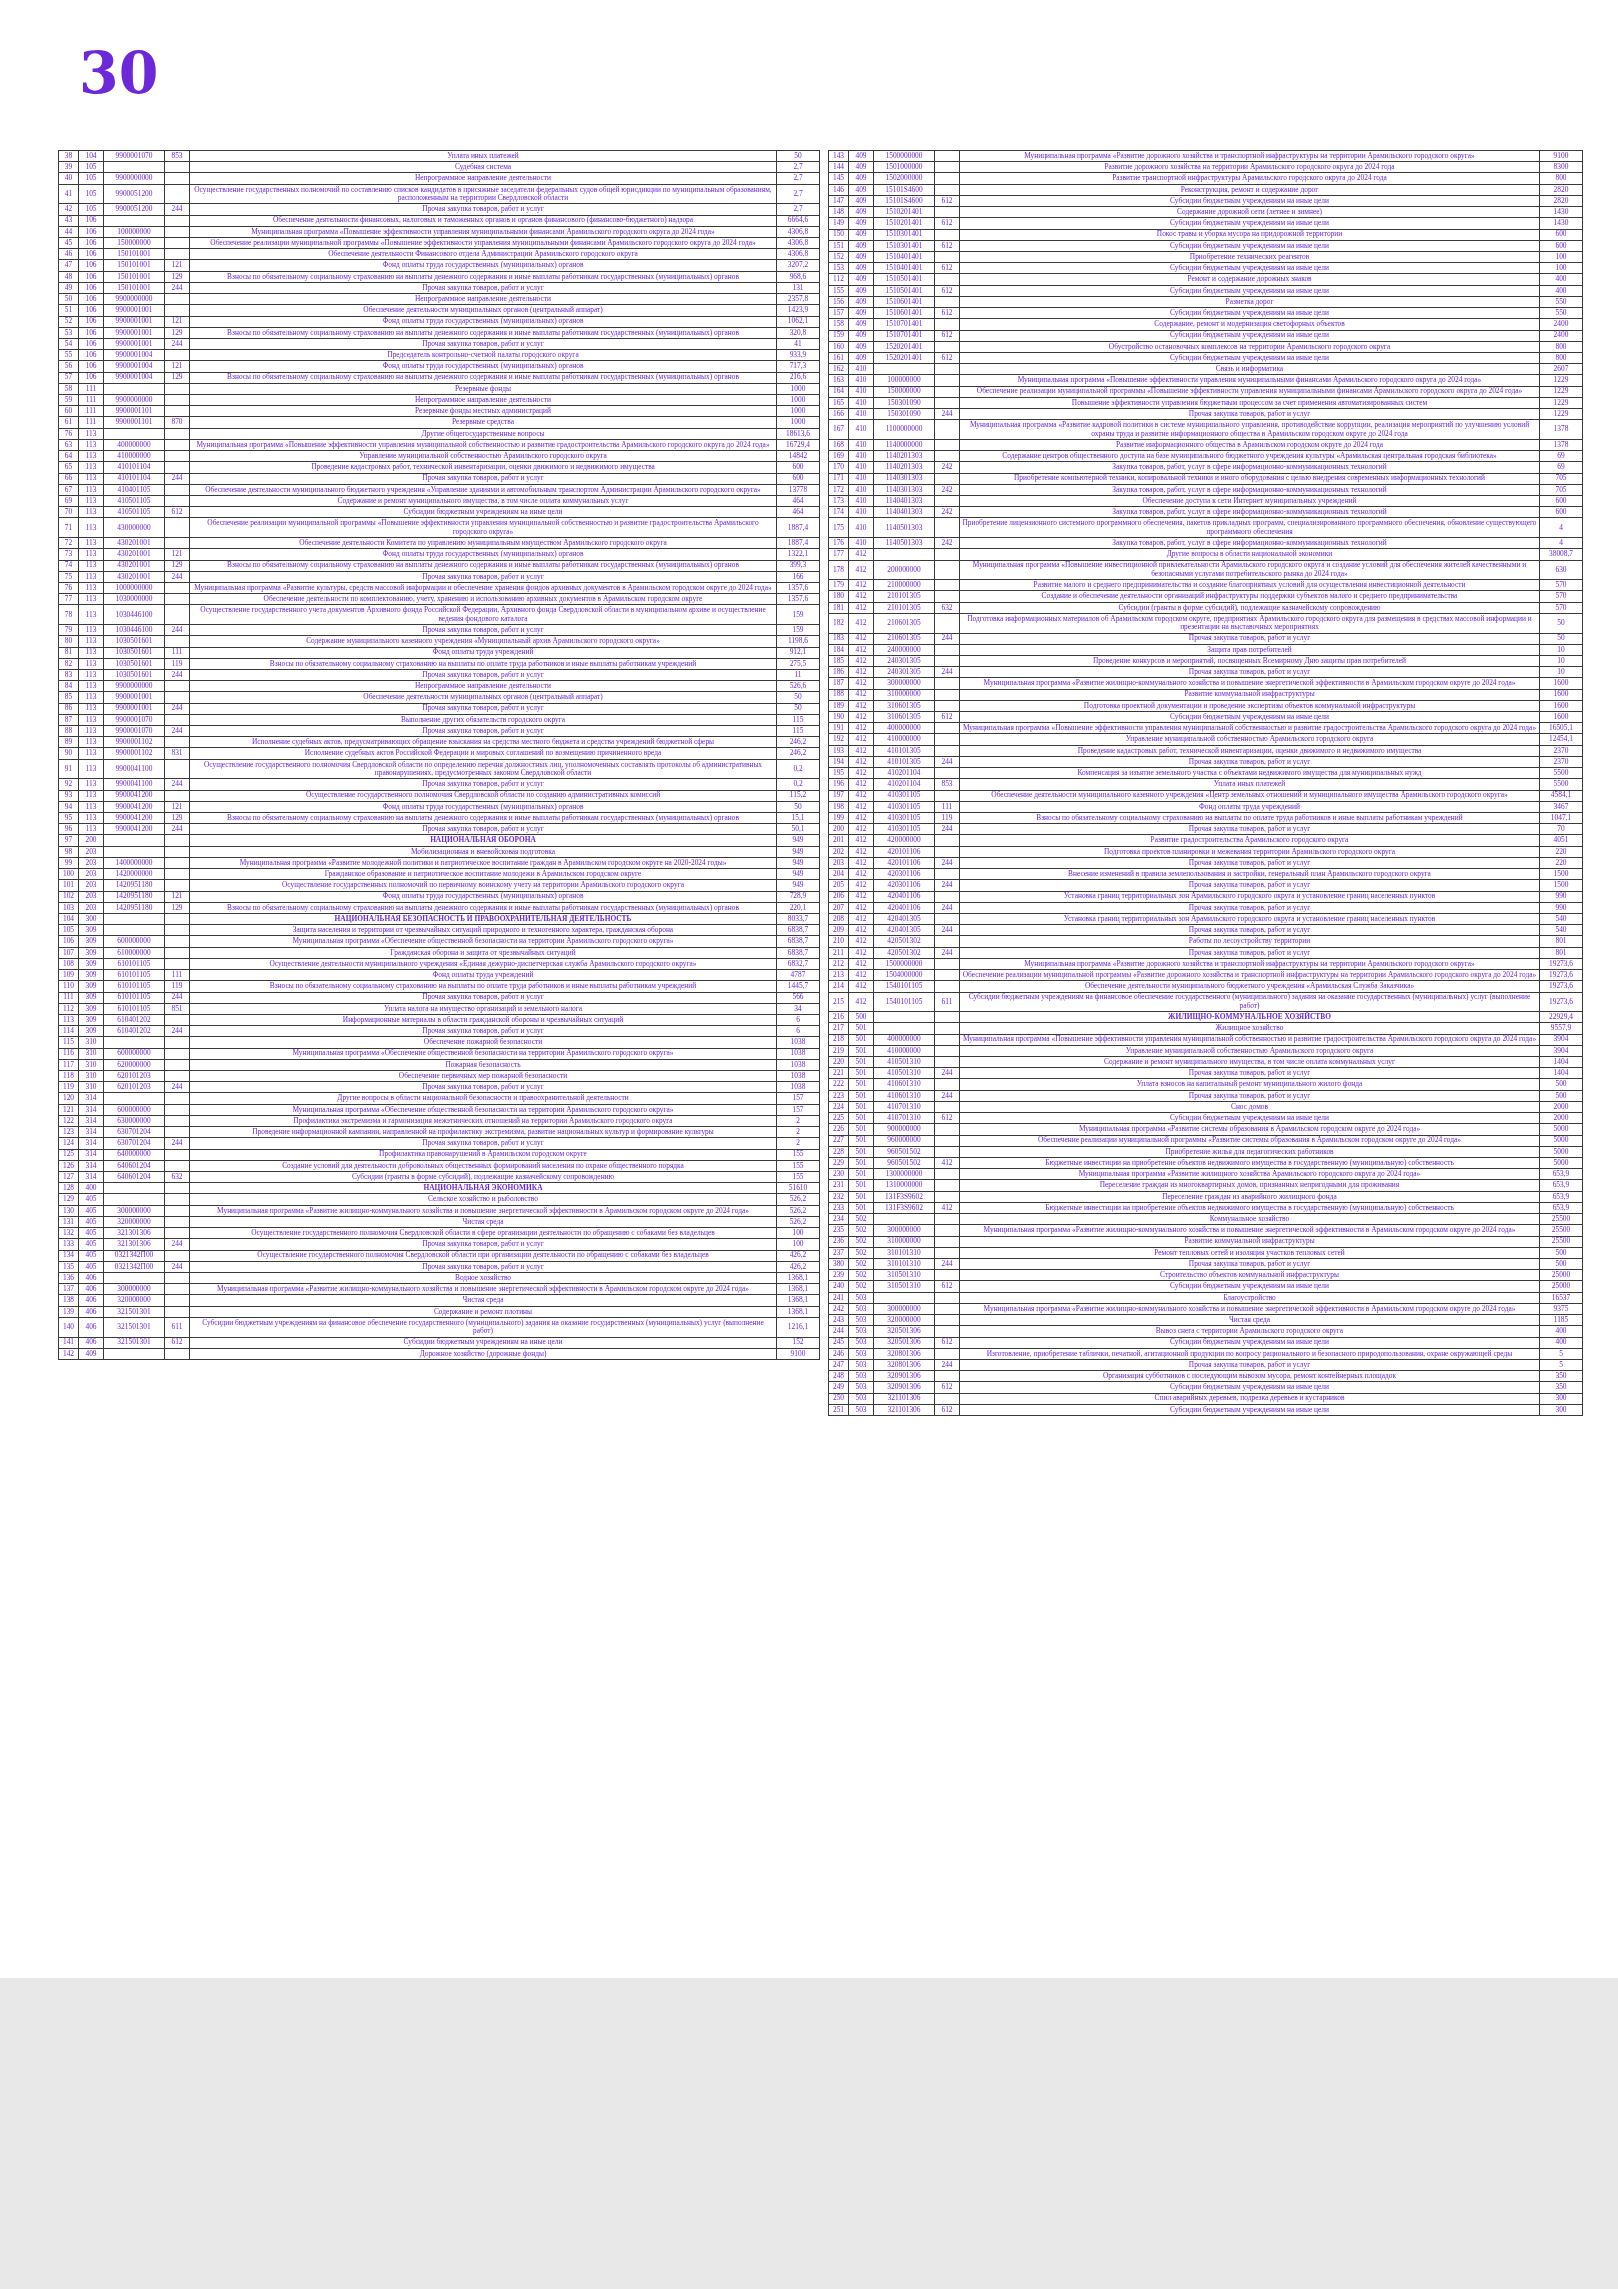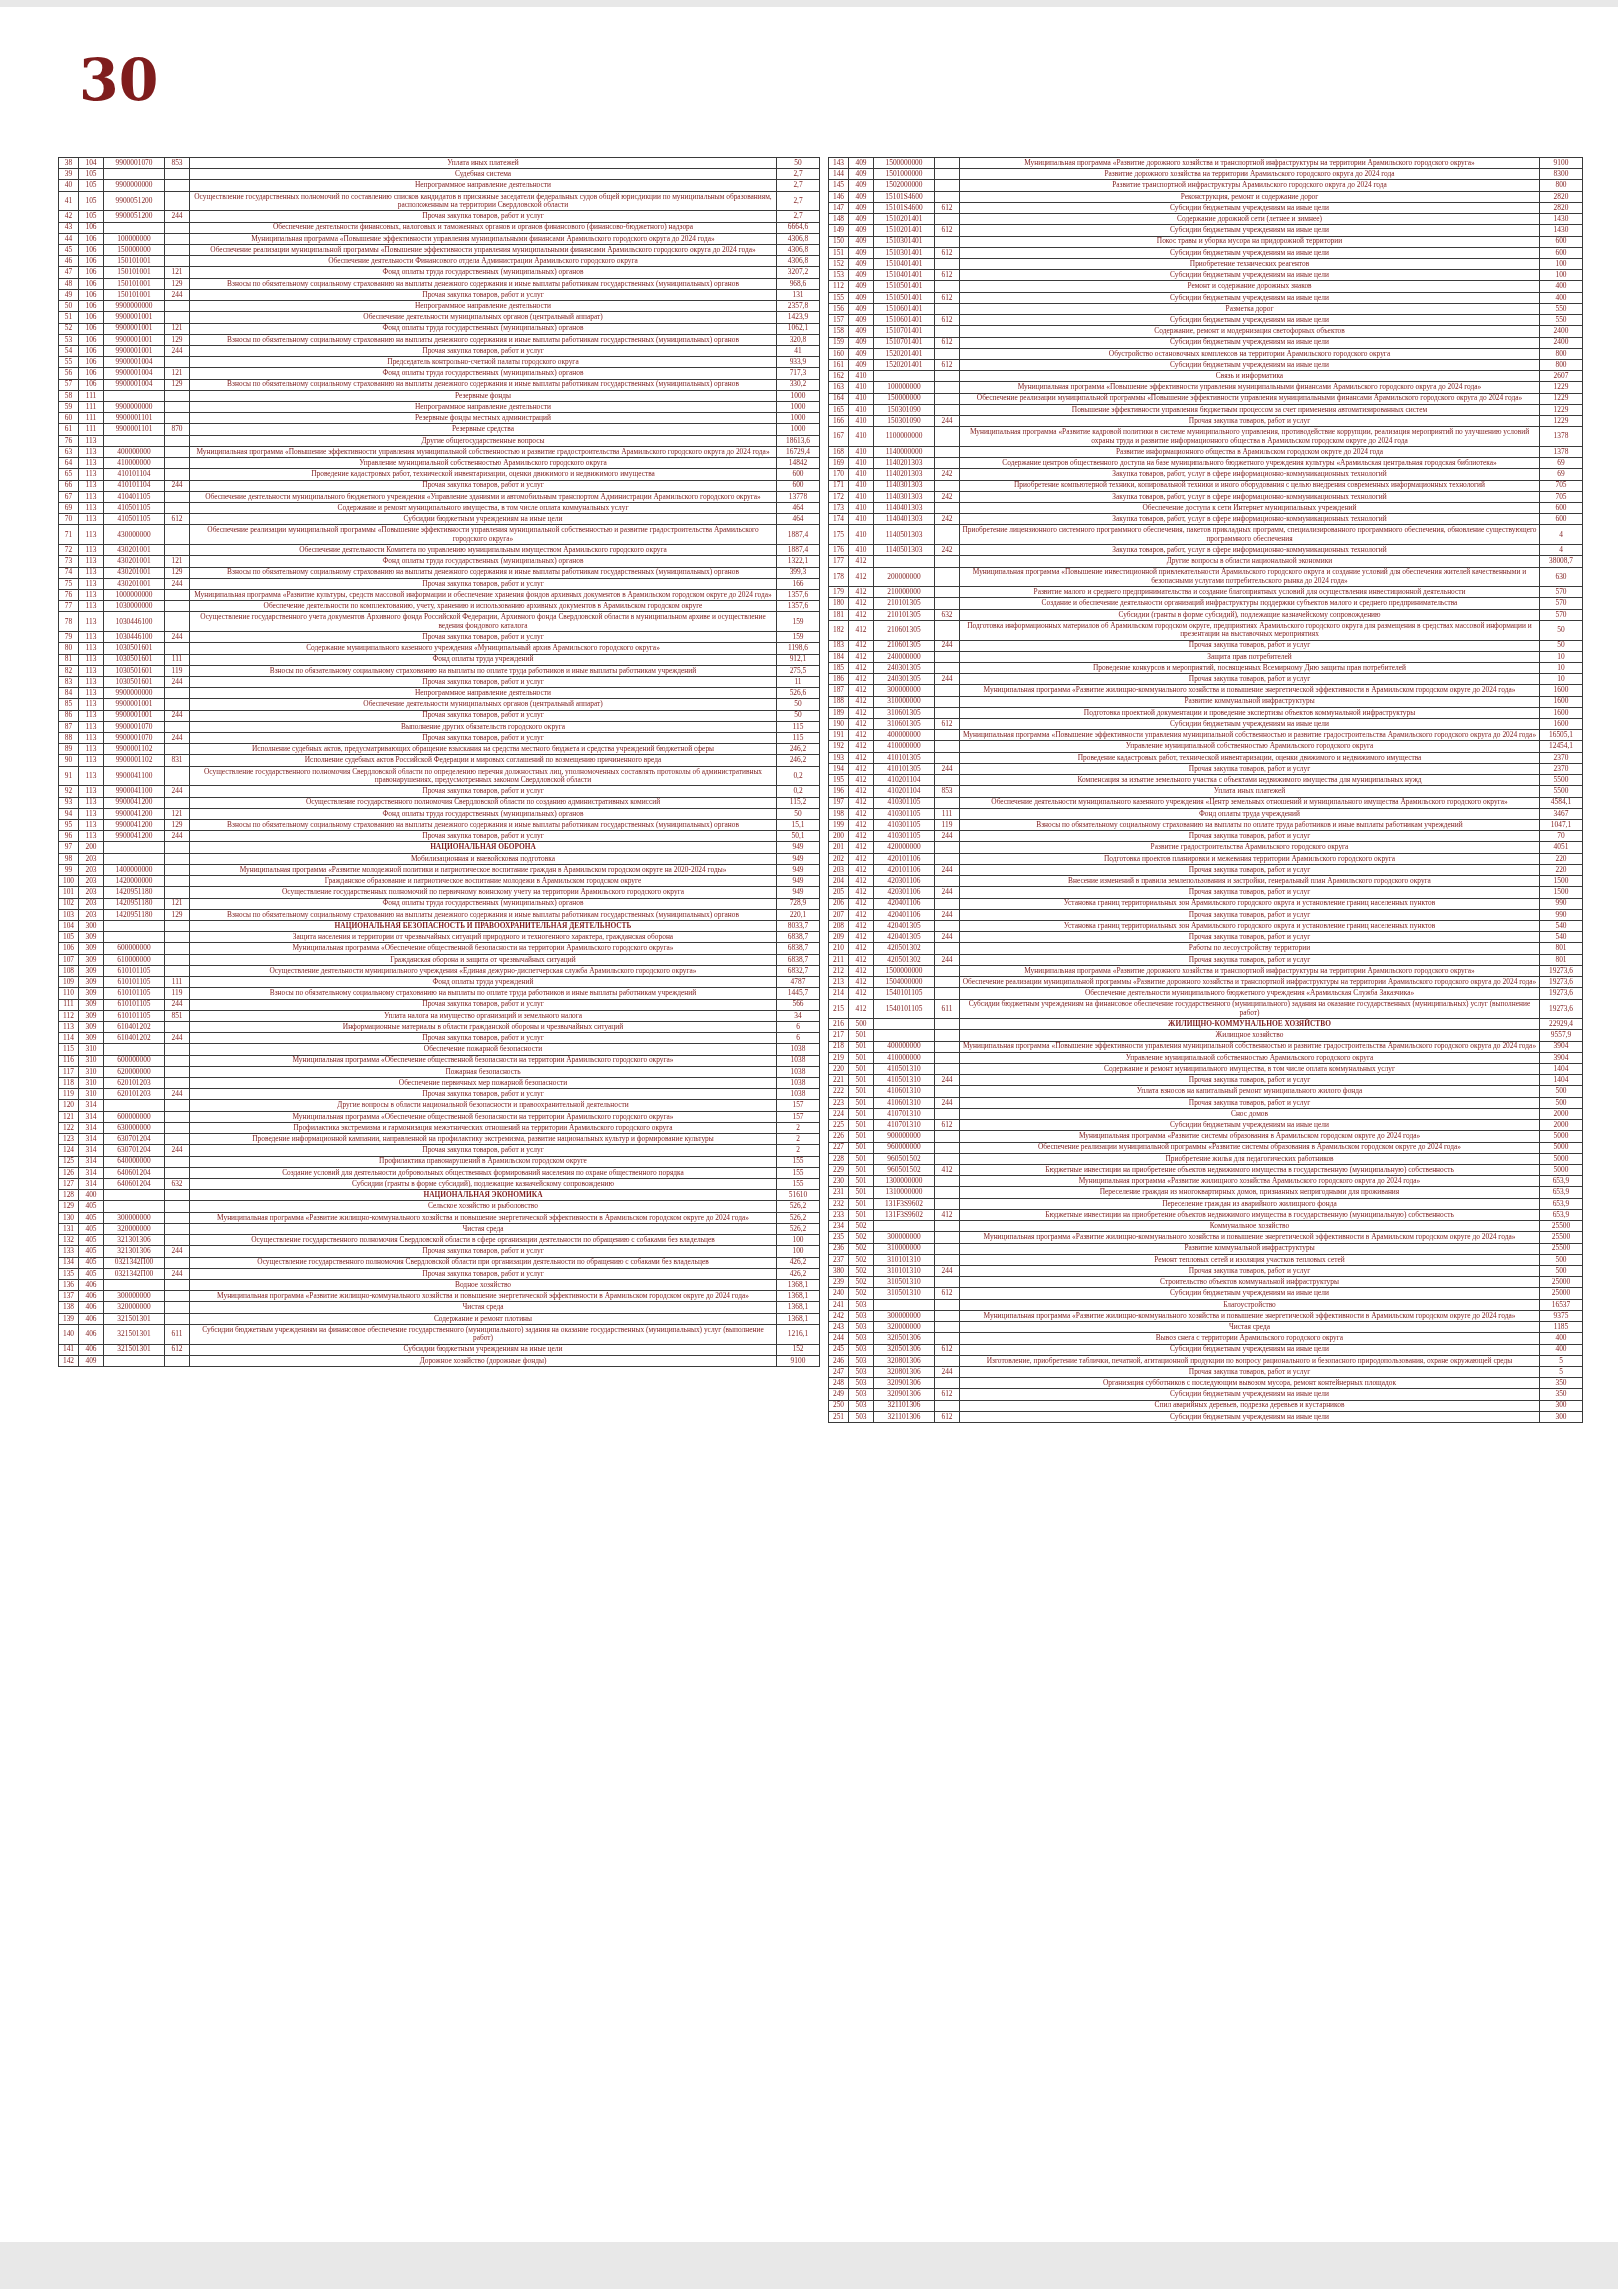--- a/index.html
+++ b/index.html
@@ -1,18 +1,18 @@
 <!DOCTYPE html>
 <html style="font-size:14.8px"><head>
 <meta charset="utf-8">
 <style>
   html,body{margin:0;padding:0;background:#e8e8e8;}
   .page{
-    position:relative;width:1619px;height:2235px;margin:7px auto;background:#ffffff;
-    color:#7f1d1d;font-family:"Liberation Serif", serif;overflow:hidden;
+    position:relative;width:1619px;height:1978px;margin:0 auto;background:#ffffff;
+    color:#6d28d9;font-family:"Liberation Serif", serif;overflow:hidden;
   }
   
   .masthead{position:absolute;left:0;top:37px;width:100%;height:102px;}
   .page-number{position:absolute;left:79px;top:7.4px;font-size:57px;font-weight:bold;
     font-family:"DejaVu Serif", serif;line-height:1;}
   .logo-block{position:absolute;left:155px;top:0;width:157px;text-align:center;}
   .coat{display:block;margin:0 auto 0.9px auto;}
   .paper-top{font-style:italic;font-size:14.8px;letter-spacing:0.9px;line-height:1;}
   .paper-bottom{font-weight:bold;font-size:29px;letter-spacing:3.7px;line-height:1;
     font-family:"DejaVu Serif", serif;}
@@ -207,21 +207,21 @@
           <td>121</td>
           <td>Фонд оплаты труда государственных (муниципальных) органов</td>
           <td>717,3</td>
         </tr>
         <tr>
           <td>57</td>
           <td>106</td>
           <td>9900001004</td>
           <td>129</td>
           <td>Взносы по обязательному социальному страхованию на выплаты денежного содержания и иные выплаты работникам государственных (муниципальных) органов</td>
-          <td>330,2</td>
+          <td>216,6</td>
         </tr>
         <tr>
           <td>58</td>
           <td>111</td>
           <td></td>
           <td></td>
           <td>Резервные фонды</td>
           <td>1000</td>
         </tr>
         <tr>

